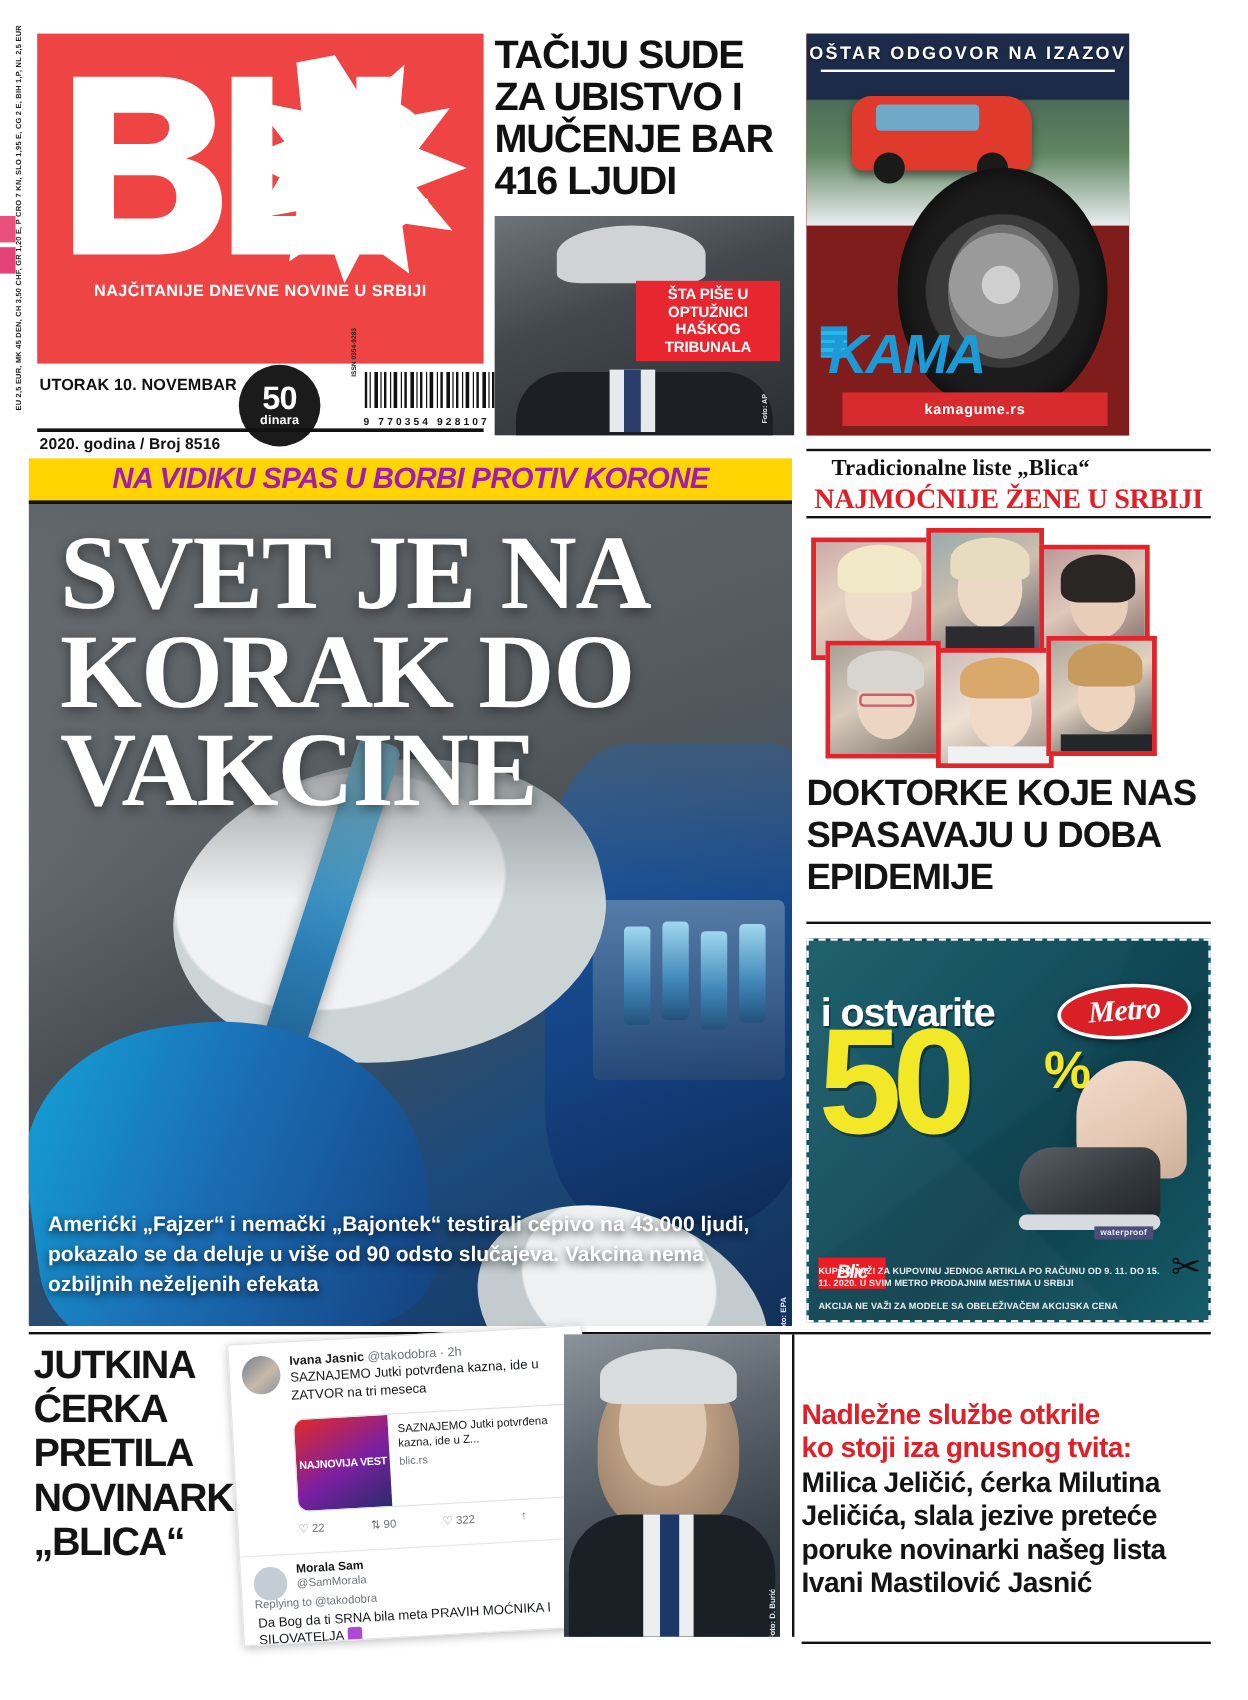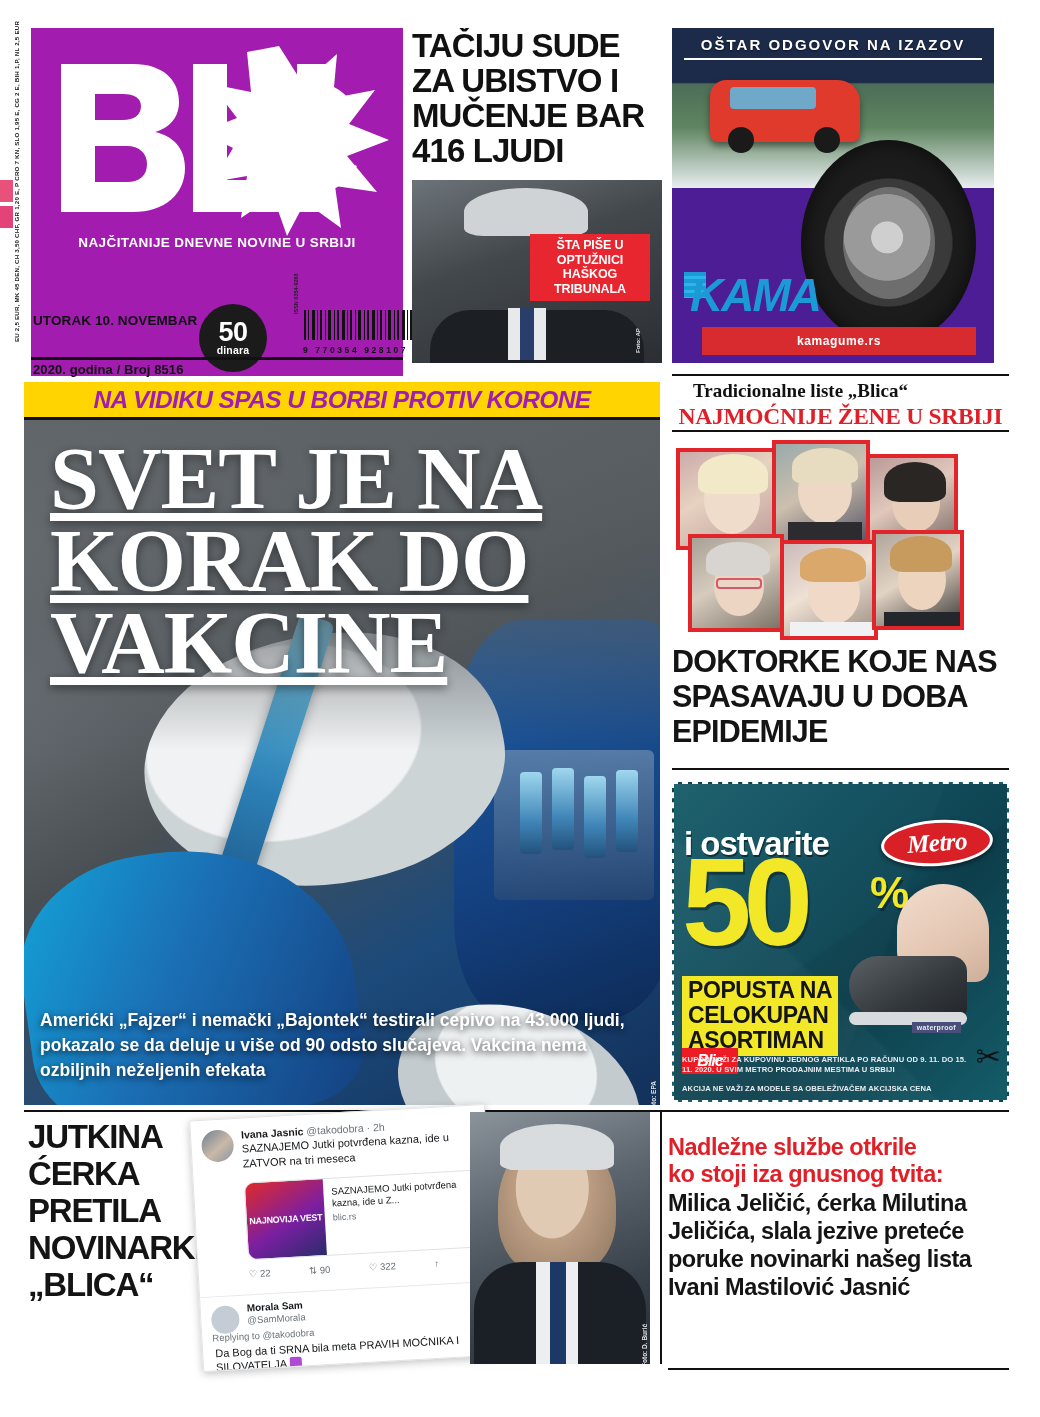--- a/index.html
+++ b/index.html
@@ -21,22 +21,22 @@
     font-size:6.2px; font-weight:700; letter-spacing:.2px;
     color:#1a1a1a; white-space:nowrap; text-align:center;
     font-family:"Liberation Sans", sans-serif;
   }
   .spine-sq { position:absolute; left:0px; width:13px; height:22px; background:#e8517a; }
   .spine-sq.a { top:180px; }
   .spine-sq.b { top:206px; background:#e4437a; }
 
   
   .masthead {
-    position:absolute; left:31px; top:28px; width:372px; height:348px;
-    background:#a21caf; overflow:hidden;text-decoration:underline;
+    position:absolute; left:31px; top:28px; width:372px; height:275px;
+    background:#ef4444; overflow:hidden;text-decoration:underline;
   }
   .blic-wrap { position:absolute; left:0; top:0; width:372px; height:240px; }
   .blic-svg { position:absolute; left:10px; top:8px; }
   .blic-tag {
     position:absolute; left:0; right:0; bottom:18px;
     text-align:center; color:#fff; font-weight:800;
     font-size:13.5px; letter-spacing:.4px;
     font-family:"Liberation Sans", sans-serif;
   }
 
@@ -92,22 +92,22 @@
     font-size:12.5px; font-weight:800; line-height:14.5px;
     padding:4px 3px 5px; letter-spacing:-.1px;
   }
   .credit-v {
     position:absolute; font-size:6px; color:#e8e8e8; font-weight:700;
     transform:rotate(-90deg); transform-origin:left top; white-space:nowrap;
   }
 
   
   .kama {
-    position:absolute; left:672px; top:28px; width:322px; height:335px;
-    background:#4c1d95; overflow:hidden;padding-left:14px;
+    position:absolute; left:672px; top:28px; width:269px; height:335px;
+    background:#7f1d1d; overflow:hidden;padding-left:14px;
   }
   .kama-top { position:absolute; left:0; top:0; width:100%; height:160px;
     background:linear-gradient(180deg,#1d2b4a 0%,#1d2b4a 34%,#4d6d58 35%,#5f8560 62%,#e9eef0 100%); }
   .kama-title {
     position:absolute; left:0; right:0; top:8px; text-align:center;
     color:#fff; font-size:15px; font-weight:800; letter-spacing:2px;
     text-shadow:0 1px 2px rgba(0,0,0,.6);
   }
   .kama-title-ul { position:absolute; left:12px; right:12px; top:30px; height:2px; background:#fff; }
   .kama-logo {
@@ -199,21 +199,21 @@
     background:linear-gradient(180deg,#9fd7ee 0%,#3f86b8 60%,#23527c 100%);
   }
   .main-shade {
     position:absolute; left:0; top:0; right:0; height:330px;
     background:linear-gradient(180deg,rgba(90,95,99,.88) 0%, rgba(85,90,95,.55) 65%, rgba(80,85,90,0) 100%);
   }
   .main-head {
     position:absolute; left:26px; top:18px; right:18px;
     font-family:"Liberation Serif", serif;
     font-size:88px; line-height:82px; font-weight:700; color:#fff;
-    letter-spacing:-1px; text-shadow:0 3px 10px rgba(0,0,0,.45);text-decoration:underline;
+    letter-spacing:-1px; text-shadow:0 3px 10px rgba(0,0,0,.45);
   }
   .main-deck {
     position:absolute; left:16px; right:16px; bottom:22px;
     color:#fff; font-size:17.5px; line-height:25px; font-weight:700;
     text-shadow:0 2px 7px rgba(0,0,0,.75);
   }
   .main-credit {
     position:absolute; right:3px; bottom:24px;
     font-size:6.5px; color:#dfe3e6; font-weight:700;
     transform:rotate(-90deg); transform-origin:right bottom; white-space:nowrap;
@@ -364,21 +364,21 @@
 
   .bot-photo {
     position:absolute; left:470px; top:1112px; width:180px; height:252px;
     background:linear-gradient(160deg,#8b939b 0%,#5d666e 35%,#39424b 70%,#222a33 100%);
     overflow:hidden;
   }
   .bot-credit {
     position:absolute; right:2px; bottom:40px; font-size:6.5px; color:#e4e7ea; font-weight:700;
     transform:rotate(-90deg); transform-origin:right bottom; white-space:nowrap;
   }
-  .bot-right { position:absolute; left:668px; top:1134px; width:345px; }
+  .bot-right { position:absolute; left:668px; top:1166px; width:345px; }
   .br-red { font-size:23.5px; line-height:27px; font-weight:800; color:#e02028; letter-spacing:-.5px; }
   .br-blk { font-size:23.5px; line-height:28px; font-weight:800; color:#141414; letter-spacing:-.5px; margin-top:1px; }
   .rule-vfinal { position:absolute; left:660px; top:1112px; width:2px; height:252px; background:#111; }
   .rule-last { position:absolute; left:668px; top:1368px; width:341px; height:2px; background:#111; }
 </style>
 </head>
 <body>
 
 <div class="page">
 
@@ -561,25 +561,20 @@
     <div class="coupon-poly"></div>
     <div class="cp-l2">i ostvarite</div>
     <div class="metro-logo">
       <span>Metro</span>
     </div>
     <div class="cp-fifty">50</div>
     <div class="cp-pct">%</div>
     <div class="boot"></div>
     <div class="shoe"></div>
     <div class="wp-tag">waterproof</div>
-    <div class="cp-band">
-      <div>POPUSTA NA</div>
-      <div>CELOKUPAN</div>
-      <div>ASORTIMAN</div>
-    </div>
     <div class="cp-blic">
       <span>Blic</span>
     </div>
     <div class="cp-fine">KUPON VAŽI ZA KUPOVINU JEDNOG ARTIKLA PO RAČUNU OD 9. 11. DO 15. 11. 2020. U SVIM METRO PRODAJNIM MESTIMA U SRBIJI</div>
     <div class="cp-fine2">AKCIJA NE VAŽI ZA MODELE SA OBELEŽIVAČEM AKCIJSKA CENA</div>
     <div class="scissors">✂</div>
   </div>
 
   <div class="rule-bottom"></div>
 

